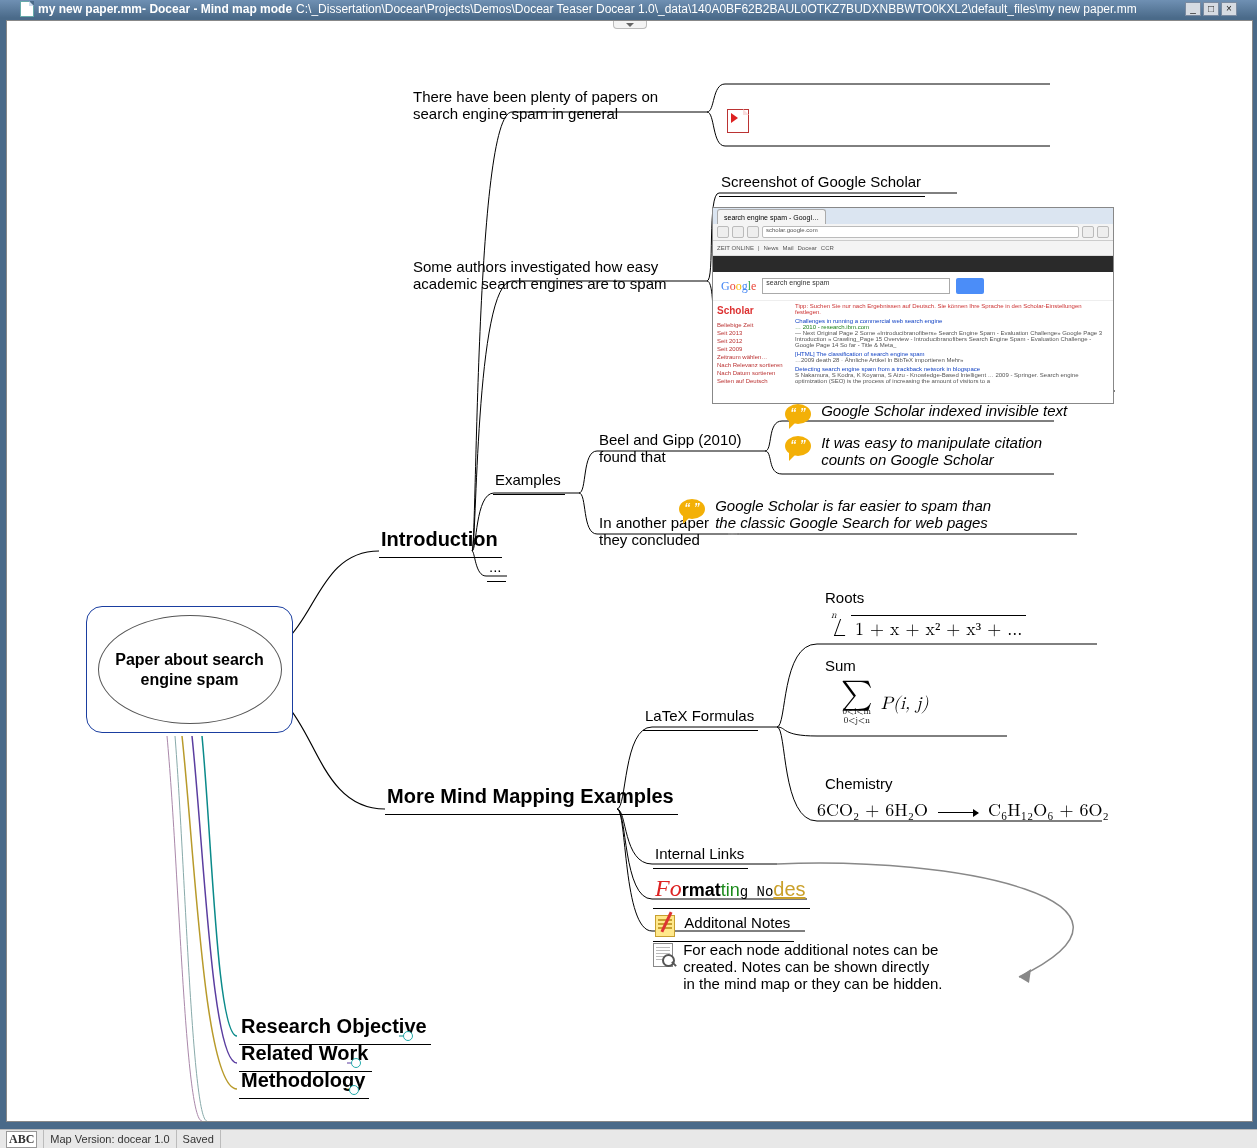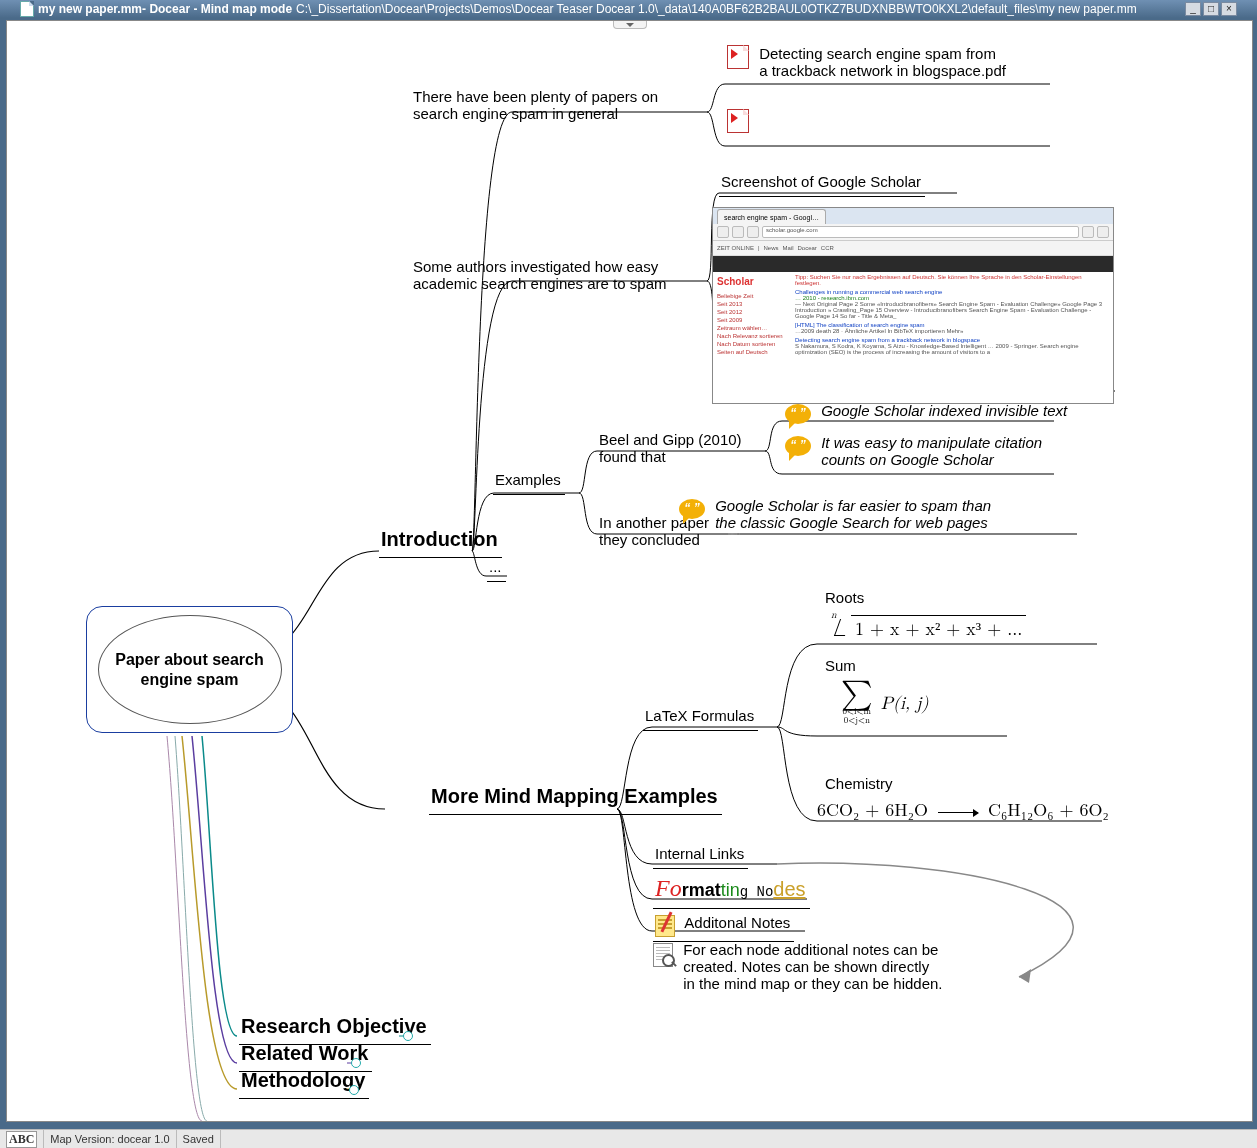--- a/index.html
+++ b/index.html
@@ -437,25 +437,20 @@
   </div>
 
   <div class="abs plain-label underline-node" style="left:486px;top:448px;">
     <span>Examples</span>
   </div>
 
   <div class="abs plain-label underline-node" style="left:480px;top:535px;">
     <span>...</span>
   </div>
 
-  <div class="abs plain-label" style="left:720px;top:24px;width:330px;">
-    <span class="pdf-icon"><span class="sheet"></span><span class="tri"></span></span>
-    <span class="node-text" style="display:inline-block;width:290px;">Detecting search engine spam from
-a trackback network in blogspace.pdf</span>
-  </div>
   <div class="abs plain-label" style="left:720px;top:88px;width:330px;">
     <span class="pdf-icon"><span class="sheet"></span><span class="tri"></span></span>
   </div>
 
   <div class="abs plain-label underline-node" style="left:712px;top:150px;">
     <span>Screenshot of Google Scholar</span>
   </div>
 
   <div class="abs gs-shot">
     <div class="gs-tabbar">
@@ -473,20 +468,25 @@
     </div>
     <div class="gs-bkbar">
       <span>ZEIT ONLINE</span>
         <span>|</span>
       <span>News</span>
       <span>Mail</span>
       <span>Docear</span>
       <span>CCR</span>
     </div>
     <div class="gs-blackbar"></div>
+    <div class="gs-search">
+      <span class="gs-logo"><span style="color:#4285F4">G</span><span style="color:#EA4335">o</span><span style="color:#FBBC05">o</span><span style="color:#4285F4">g</span><span style="color:#34A853">l</span><span style="color:#EA4335">e</span></span>
+      <div class="gs-sbox">search engine spam</div>
+      <div class="gs-sbtn"></div>
+    </div>
     <div class="gs-body">
       <div class="gs-side">
         <div class="scholar">Scholar</div>
         <div>Beliebige Zeit</div>
         <div>Seit 2013</div>
         <div>Seit 2012</div>
         <div>Seit 2009</div>
         <div>Zeitraum wählen…</div>
         <div>Nach Relevanz sortieren</div>
         <div>Nach Datum sortieren</div>
@@ -519,21 +519,21 @@
     <span class="quote-icon"><span>“ ”</span></span>
     <span class="node-text" style="display:inline-block;width:260px;">It was easy to manipulate citation
 counts on Google Scholar</span>
   </div>
   <div class="abs plain-label italic" style="left:672px;top:476px;width:420px;">
     <span class="quote-icon"><span>“ ”</span></span>
     <span class="node-text" style="display:inline-block;width:370px;">Google Scholar is far easier to spam  than
 the  classic  Google  Search  for  web  pages</span>
   </div>
 
-  <div class="abs section-label underline-node" style="left:378px;top:762px;margin-left:44px;">
+  <div class="abs section-label underline-node" style="left:378px;top:762px;">
     <span>More Mind Mapping Examples</span>
   </div>
 
   <div class="abs plain-label underline-node" style="left:636px;top:684px;">
     <span>LaTeX Formulas</span>
   </div>
 
   <div class="abs plain-label" style="left:818px;top:568px;">Roots</div>
   <div class="abs formula" style="left:830px;top:594px;">
     <span class="sqrt"><span class="index">n</span><span class="radicand">1 + x + x² + x³ + …</span></span>

